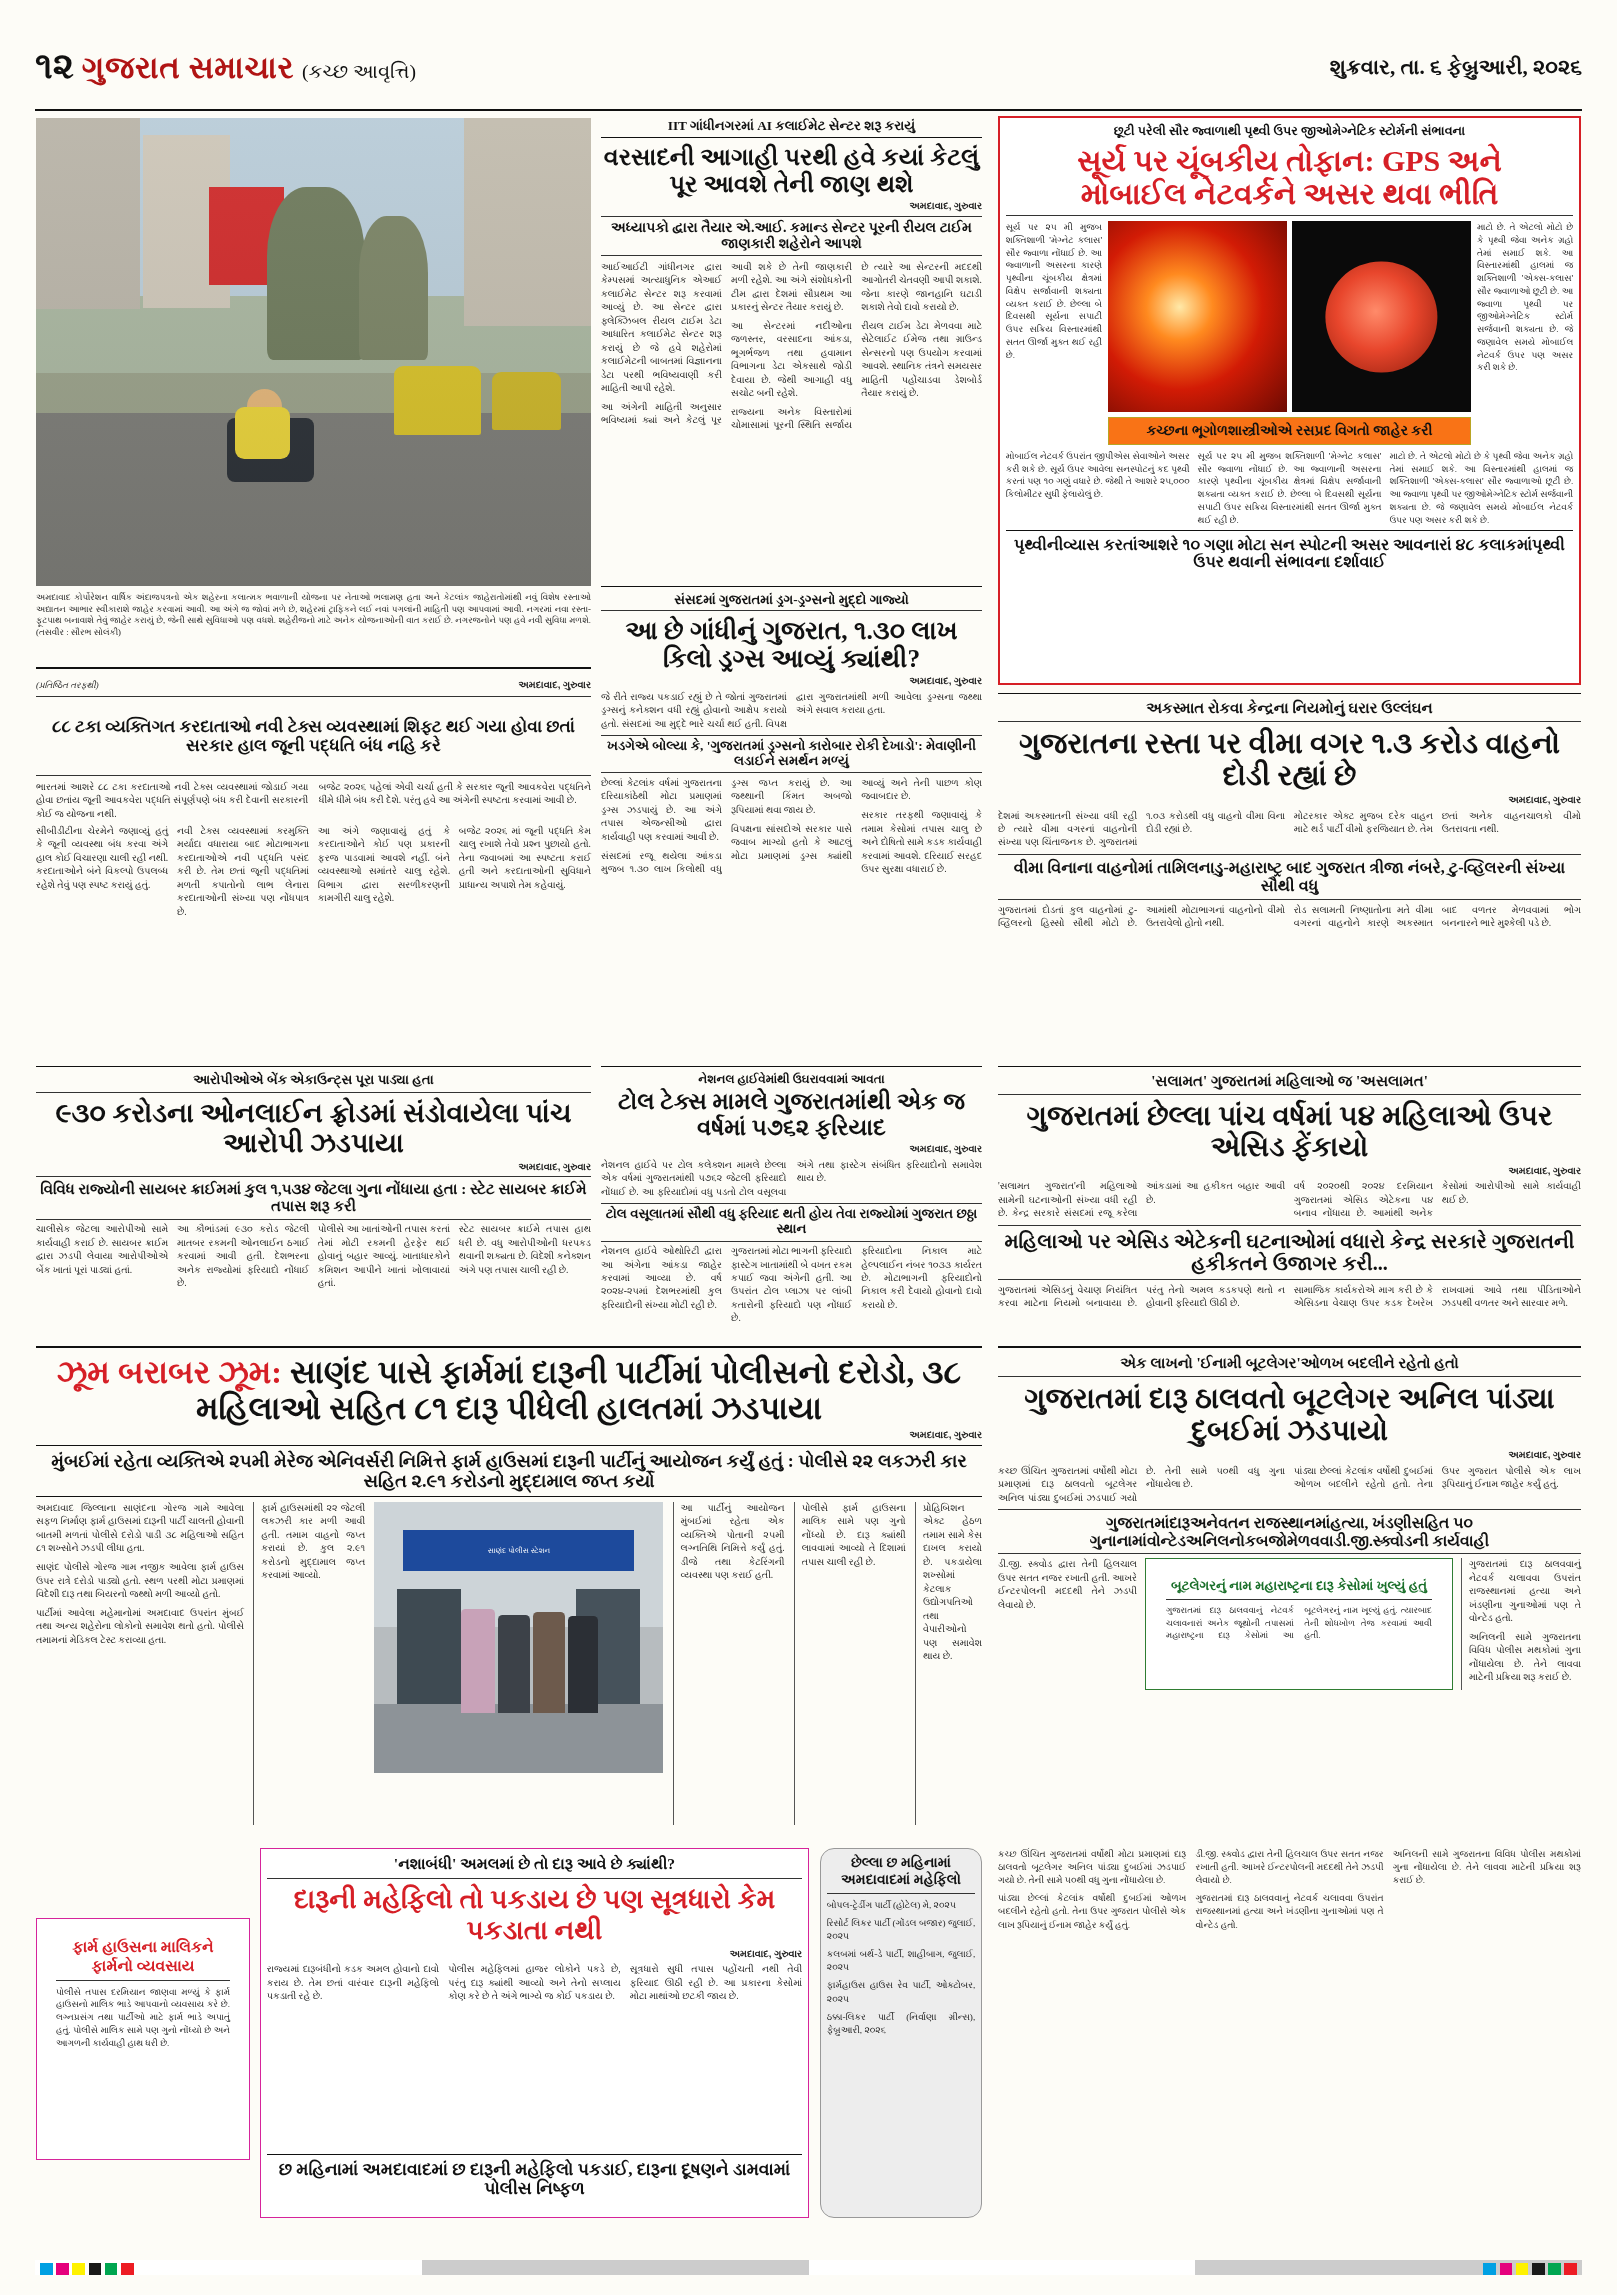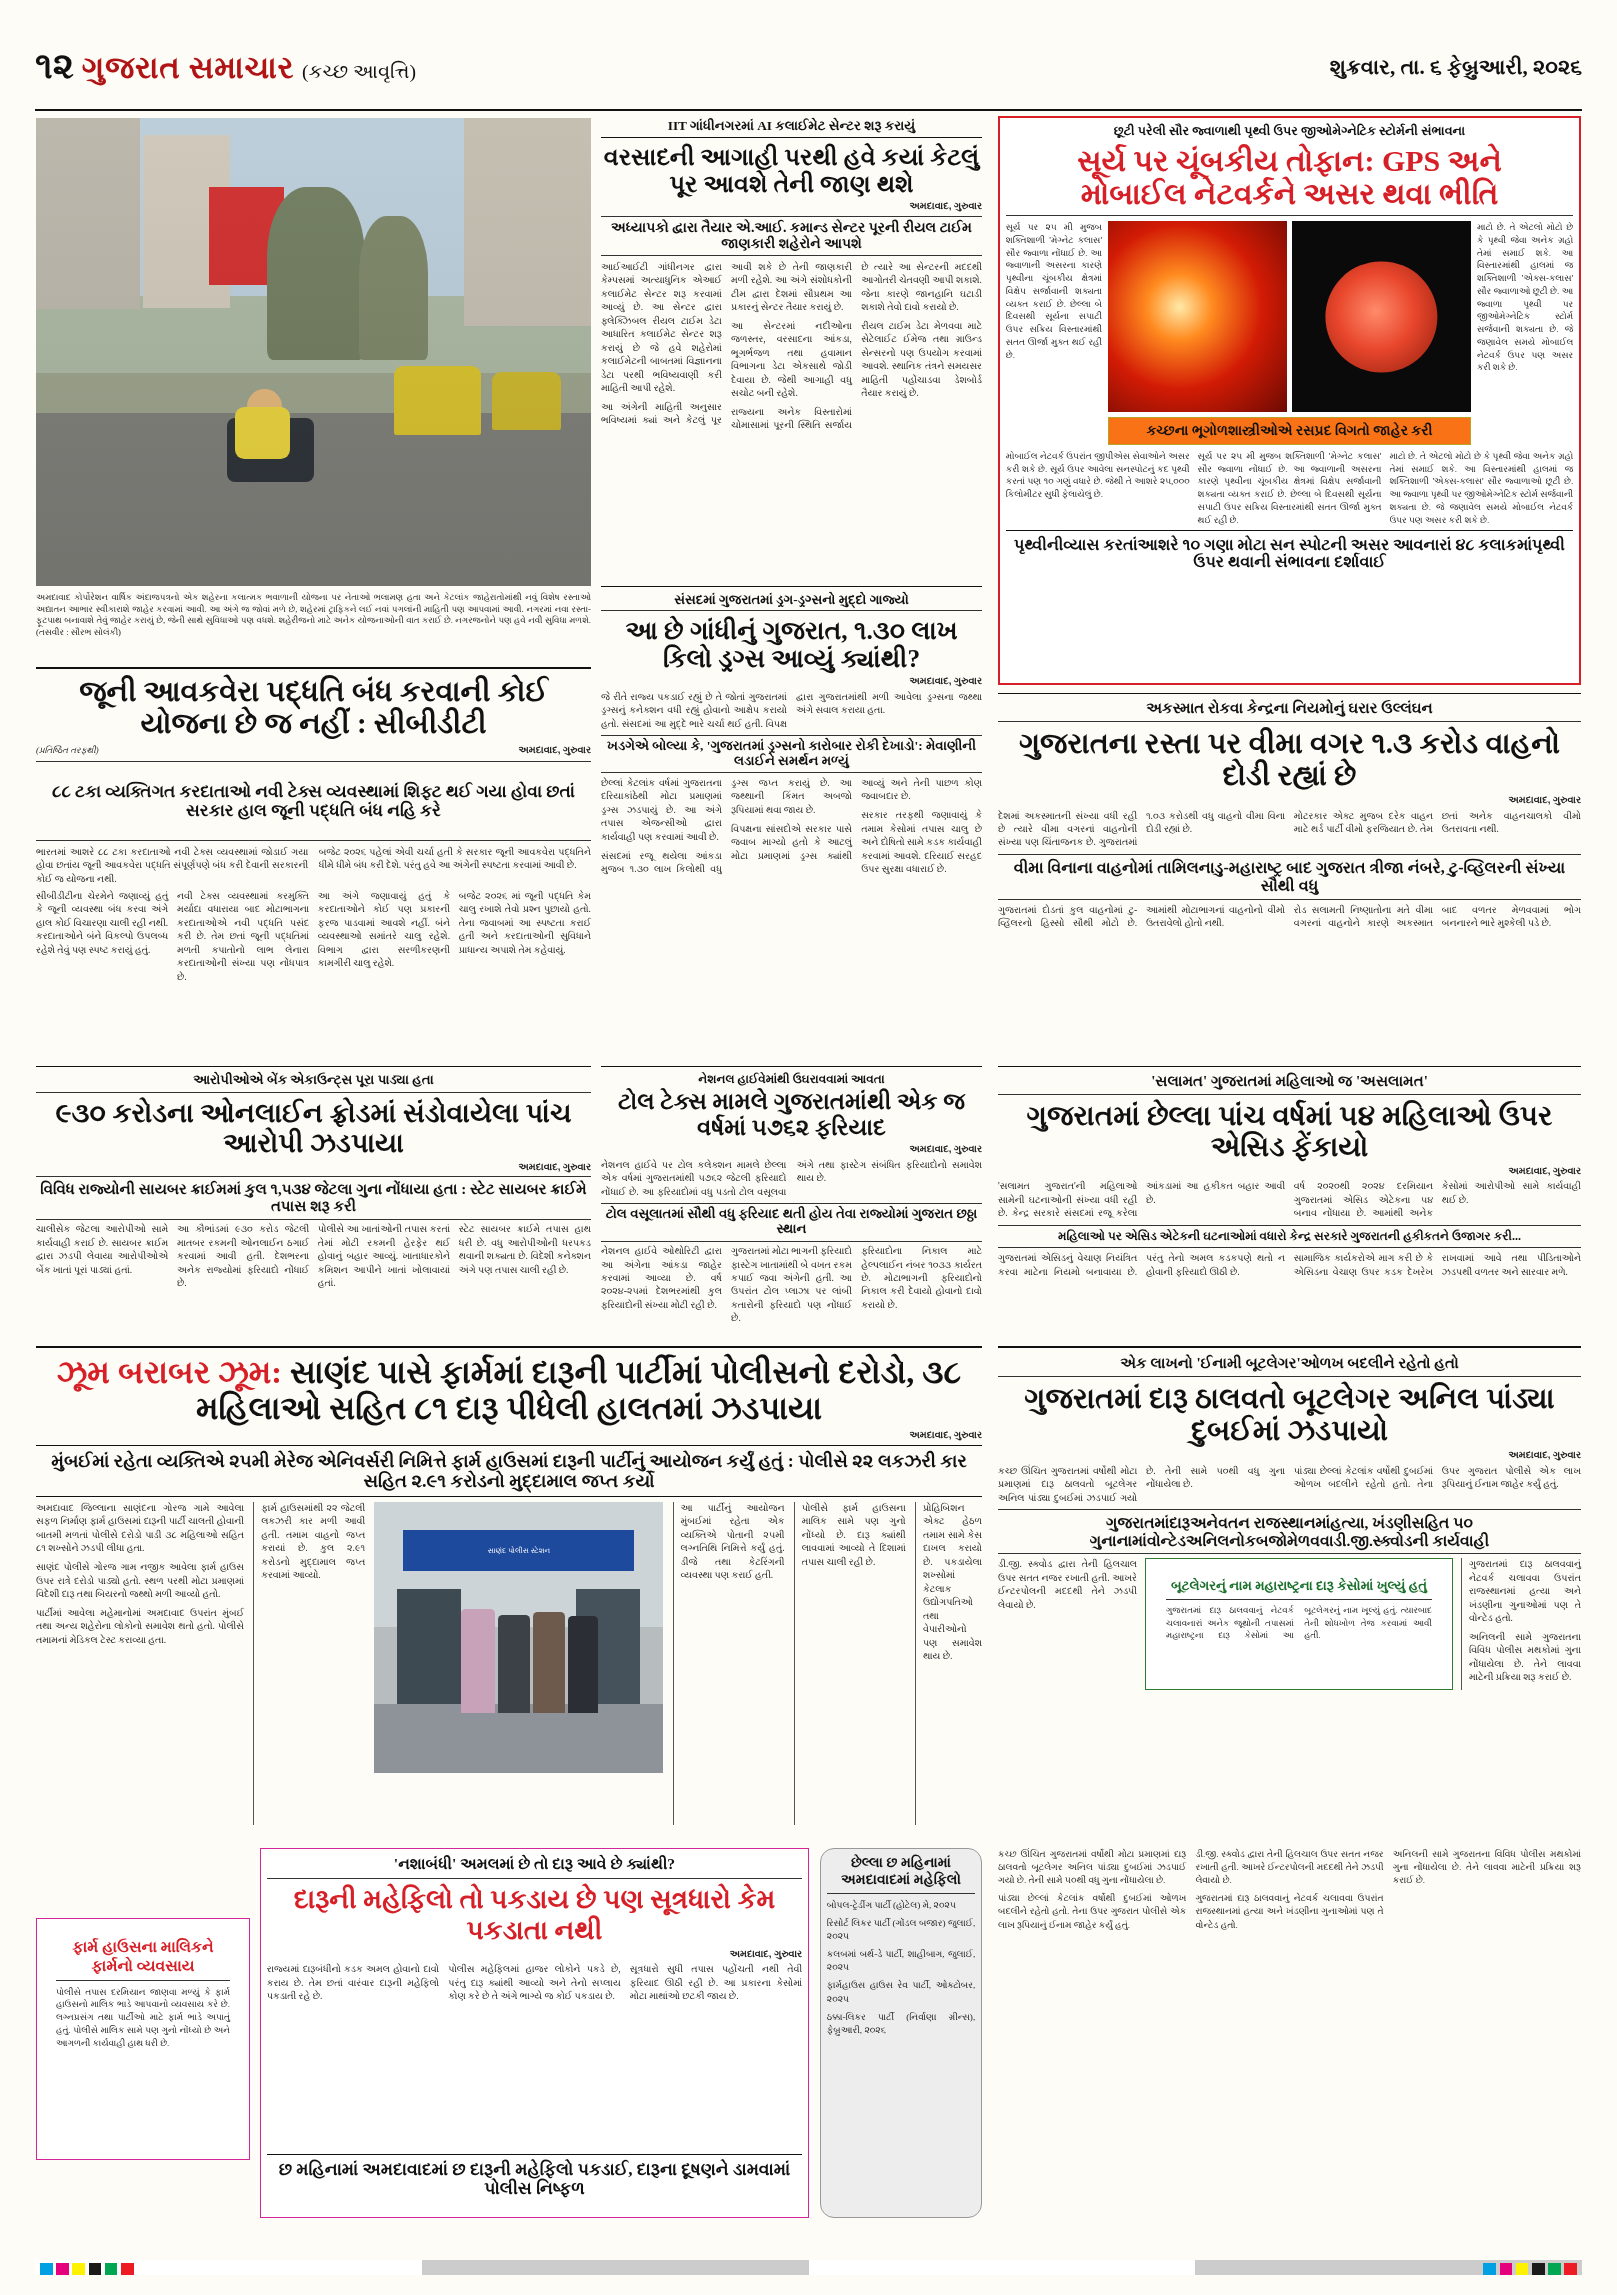--- a/index.html
+++ b/index.html
@@ -142,21 +142,20 @@
     </div>
     <div class="body" style="font-size:9px;margin-top:4.6px;columns:3;column-gap:8px;">
       <p>મોબાઈલ નેટવર્ક ઉપરાંત જીપીએસ સેવાઓને અસર કરી શકે છે. સૂર્ય ઉપર આવેલા સનસ્પોટનું કદ પૃથ્વી કરતાં પણ ૧૦ ગણું વધારે છે. જેથી તે આશરે ૨૫,૦૦૦ કિલોમીટર સુધી ફેલાયેલું છે.</p>
       <p>સૂર્ય પર ૨૫ મી મુજબ શક્તિશાળી 'મેગ્નેટ કલાસ' સૌર જ્વાળા નોંધાઈ છે. આ જ્વાળાની અસરના કારણે પૃથ્વીના ચૂંબકીય ક્ષેત્રમાં વિક્ષેપ સર્જાવાની શક્યતા વ્યક્ત કરાઈ છે. છેલ્લા બે દિવસથી સૂર્યના સપાટી ઉપર સક્રિય વિસ્તારમાંથી સતત ઊર્જા મુક્ત થઈ રહી છે.</p>
       <p>માટો છે. તે એટલો મોટો છે કે પૃથ્વી જેવા અનેક ગ્રહો તેમાં સમાઈ શકે. આ વિસ્તારમાંથી હાલમાં જ શક્તિશાળી 'એક્સ-કલાસ' સૌર જ્વાળાઓ છૂટી છે. આ જ્વાળા પૃથ્વી પર જીઓમેગ્નેટિક સ્ટોર્મ સર્જવાની શક્યતા છે. જે જણાવેલ સમયે મોબાઈલ નેટવર્ક ઉપર પણ અસર કરી શકે છે.</p>
     </div>
     <div class="hl center" style="font-size:16px;border-top:1.2px solid #111;padding-top:4.6px;margin-top:3.5px;">પૃથ્વીનીવ્યાસ કરતાંઆશરે ૧૦ ગણા મોટા સન સ્પોટની અસર આવનારાં ૪૮ કલાકમાંપૃથ્વી ઉપર થવાની સંભાવના દર્શાવાઈ</div>
   </div>
 
   <div class="box" style="left:36px;top:667px;width:555px;border-top:2.3px solid #111;padding-top:5.8px;">
-    <div class="hl center" style="font-size:29px;">જૂની આવકવેરા પદ્ધતિ બંધ કરવાની કોઈ યોજના છે જ નહીં : સીબીડીટી</div>
     <div style="display:flex;justify-content:space-between;margin-top:4.6px;">
       <div class="body" style="font-size:8.7px;font-style:italic;">(પ્રતિષ્ઠિત તરફથી)</div>
       <div class="dateline" style="margin:0;">અમદાવાદ, ગુરુવાર</div>
     </div>
     <div class="hl center" style="font-size:17px;border-top:0.6px solid #333;border-bottom:0.6px solid #333;padding:20px 0;margin:4.6px 0;text-align:center;">૮૮ ટકા વ્યક્તિગત કરદાતાઓ નવી ટેક્સ વ્યવસ્થામાં શિફ્ટ થઈ ગયા હોવા છતાં સરકાર હાલ જૂની પદ્ધતિ બંધ નહિ કરે</div>
     <div class="body col2" style="margin-bottom:3.5px;">
       <p>ભારતમાં આશરે ૮૮ ટકા કરદાતાઓ નવી ટેક્સ વ્યવસ્થામાં જોડાઈ ગયા હોવા છતાંય જૂની આવકવેરા પદ્ધતિ સંપૂર્ણપણે બંધ કરી દેવાની સરકારની કોઈ જ યોજના નથી.</p>
       <p>બજેટ ૨૦૨૬ પહેલાં એવી ચર્ચા હતી કે સરકાર જૂની આવકવેરા પદ્ધતિને ધીમે ધીમે બંધ કરી દેશે. પરંતુ હવે આ અંગેની સ્પષ્ટતા કરવામાં આવી છે.</p>
     </div>
     <div class="body col4">
@@ -230,21 +229,21 @@
 
   <div class="box" style="left:998px;top:1066px;width:583px;border-top:1.7px solid #111;padding-top:4.6px;">
     <div class="kicker center" style="font-size:15px;">'સલામત' ગુજરાતમાં મહિલાઓ જ 'અસલામત'</div>
     <div class="thinrule"></div>
     <div class="hl center" style="font-size:28px;">ગુજરાતમાં છેલ્લા પાંચ વર્ષમાં ૫૪ મહિલાઓ ઉપર એસિડ ફેંકાયો</div>
     <div class="dateline">અમદાવાદ, ગુરુવાર</div>
     <div class="body col4">
       <p>'સલામત ગુજરાત'ની મહિલાઓ સામેની ઘટનાઓની સંખ્યા વધી રહી છે. કેન્દ્ર સરકારે સંસદમાં રજૂ કરેલા આંકડામાં આ હકીકત બહાર આવી છે.</p>
       <p>વર્ષ ૨૦૨૦થી ૨૦૨૪ દરમિયાન ગુજરાતમાં એસિડ એટેકના ૫૪ બનાવ નોંધાયા છે. આમાંથી અનેક કેસોમાં આરોપીઓ સામે કાર્યવાહી થઈ છે.</p>
     </div>
-    <div class="hl center" style="font-size:12px;border-top:0.6px solid #333;border-bottom:0.6px solid #333;padding:4px 0;margin:4px 0;">મહિલાઓ પર એસિડ એટેકની ઘટનાઓમાં વધારો કેન્દ્ર સરકારે ગુજરાતની હકીકતને ઉજાગર કરી...</div>
+    <div class="hl center" style="font-size:20px;border-top:0.6px solid #333;border-bottom:0.6px solid #333;padding:4px 0;margin:4px 0;">મહિલાઓ પર એસિડ એટેકની ઘટનાઓમાં વધારો કેન્દ્ર સરકારે ગુજરાતની હકીકતને ઉજાગર કરી...</div>
     <div class="body col4">
       <p>ગુજરાતમાં એસિડનું વેચાણ નિયંત્રિત કરવા માટેના નિયમો બનાવાયા છે. પરંતુ તેનો અમલ કડકપણે થતો ન હોવાની ફરિયાદો ઊઠી છે.</p>
       <p>સામાજિક કાર્યકરોએ માગ કરી છે કે એસિડના વેચાણ ઉપર કડક દેખરેખ રાખવામાં આવે તથા પીડિતાઓને ઝડપથી વળતર અને સારવાર મળે.</p>
     </div>
   </div>
 
   <div class="box" style="left:36px;top:1346px;width:946px;border-top:2.9px solid #111;padding-top:5.8px;">
     <div class="hl center" style="font-size:32px;line-height:1.14;">
       <span class="h-red">ઝૂમ બરાબર ઝૂમ:</span>
       <span>સાણંદ પાસે ફાર્મમાં દારૂની પાર્ટીમાં પોલીસનો દરોડો, ૩૮ મહિલાઓ સહિત ૮૧ દારૂ પીધેલી હાલતમાં ઝડપાયા</span>

